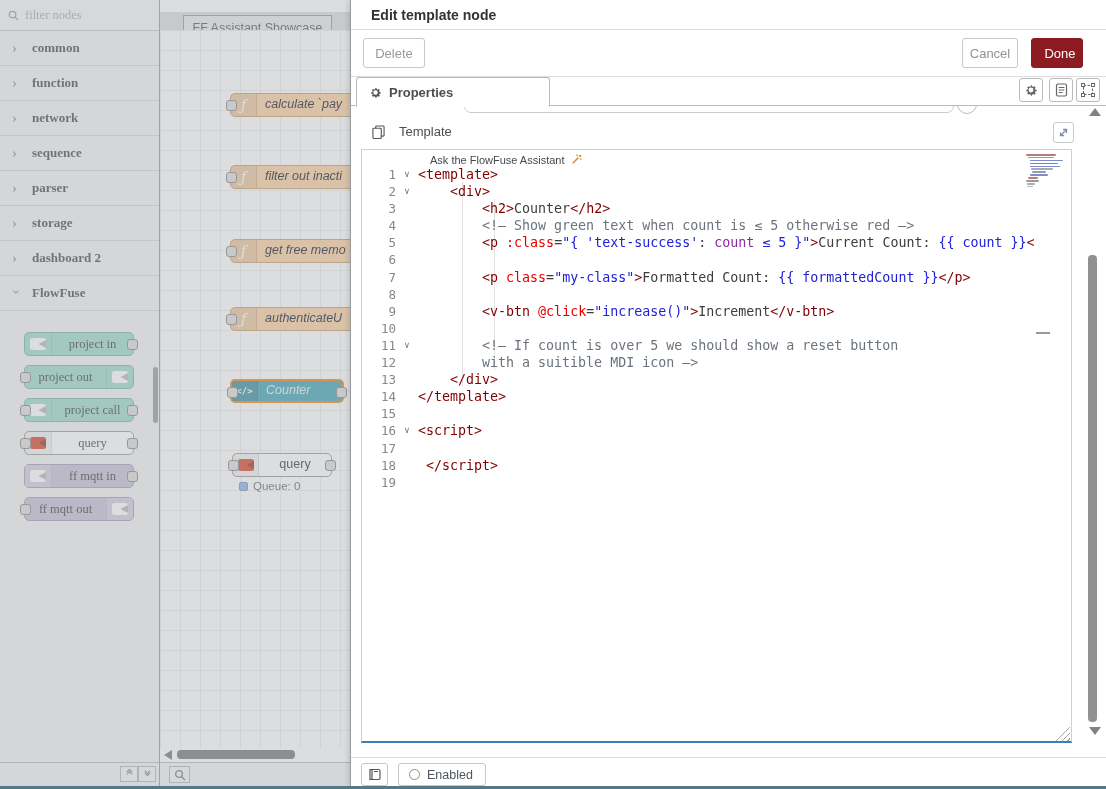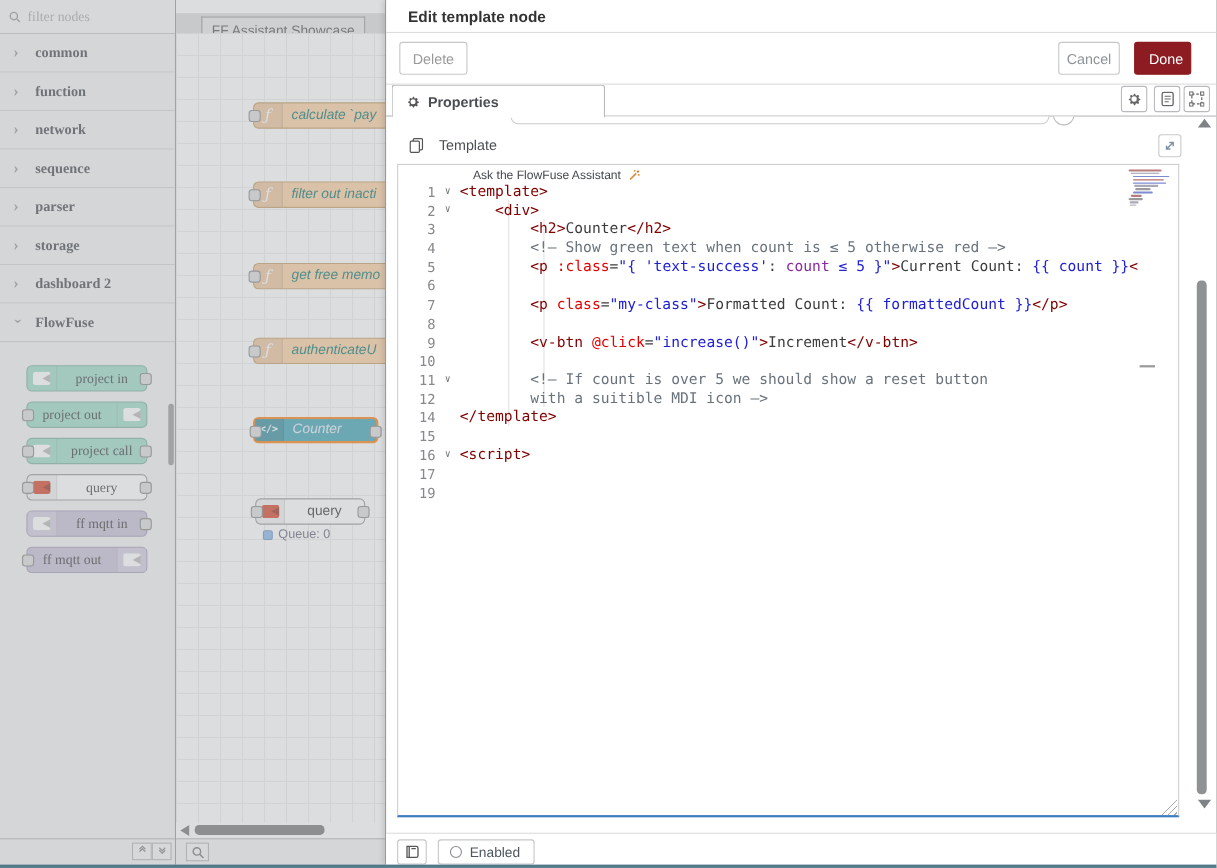--- a/index.html
+++ b/index.html
@@ -39,21 +39,21 @@
   .grid{position:absolute;left:0;top:30px;right:0;bottom:38px;background-color:#fff;
         background-image:linear-gradient(#ececec 1px,transparent 1px),linear-gradient(90deg,#ececec 1px,transparent 1px);
         background-size:20px 20px;}
   .ws-node{position:absolute;height:24px;border-radius:5px;border:1px solid;display:flex;box-sizing:border-box;cursor:move;}
   .ws-node.function{background:var(--node-function);border-color:#c79f67;width:140px;}
   .ws-node.template{background:var(--node-template);border:2px solid var(--selection-orange);width:114px;}
   .ws-node.query{background:#fff;border-color:#999;width:100px;}
   .ws-node .chip{width:25px;flex:none;display:flex;align-items:center;justify-content:center;border-right:1px solid rgba(0,0,0,0.12);background:rgba(0,0,0,0.05);}
   .ws-node.template .chip{background:rgba(0,0,0,0.12);color:#fff;font-weight:700;font-size:9px;font-family:"DejaVu Sans Mono",monospace;}
   .ws-node .fx{color:#fff;font-family:"DejaVu Serif",serif;font-style:italic;font-size:14px;}
-  .ws-node .lbl{flex:1;padding:0 8px;font-size:12.5px;line-height:21px;white-space:nowrap;overflow:hidden;color:#0f766e;}
+  .ws-node .lbl{flex:1;padding:0 8px;font-size:12.5px;line-height:21px;white-space:nowrap;overflow:hidden;color:#0f172a;}
   .ws-node.function .lbl,.ws-node.template .lbl{font-style:italic;}
   .ws-node.template .lbl{color:#e8eef0;line-height:19px;}
   .ws-node.query .lbl{color:#333;text-align:center;}
   .status{position:absolute;display:flex;align-items:center;gap:5px;font-size:11.5px;color:#667;}
   .status .dot{width:9px;height:9px;border-radius:2px;background:#8cb6e8;border:1px solid #6f94c0;box-sizing:border-box;}
   .hscroll-arrow{position:absolute;left:4px;top:750px;width:0;height:0;border-top:5px solid transparent;border-bottom:5px solid transparent;border-right:8px solid #777;cursor:pointer;}
   .hscroll-thumb{position:absolute;left:17px;top:750px;width:118px;height:9px;background:#777;border-radius:4px;cursor:grab;}
   .ws-footer{position:absolute;left:0;right:0;bottom:0;height:23px;border-top:1px solid #bbb;background:#f3f3f3;}
   .wsf-btn{position:absolute;left:9px;top:3px;width:21px;height:17px;border:1px solid #b5b5b5;background:#f7f7f7;display:flex;align-items:center;justify-content:center;cursor:pointer;box-sizing:border-box;}
 
@@ -482,36 +482,48 @@
               <span class="tok tk-txt">        </span>
               <span class="tok tk-cmt">&lt;!— If count is over 5 we should show a reset button</span>
             </div>
             <div class="code-line">
               <span class="ln">12</span>
               <span class="fold"></span>
               <span class="tok tk-txt">        </span>
               <span class="tok tk-cmt">with a suitible MDI icon —&gt;</span>
             </div>
             <div class="code-line">
+              <span class="ln">13</span>
+              <span class="fold"></span>
+              <span class="tok tk-txt">    </span>
+              <span class="tok tk-tag">&lt;/div&gt;</span>
+            </div>
+            <div class="code-line">
               <span class="ln">14</span>
               <span class="fold"></span>
               <span class="tok tk-tag">&lt;/template&gt;</span>
             </div>
             <div class="code-line">
               <span class="ln">15</span>
               <span class="fold"></span>
             </div>
             <div class="code-line">
               <span class="ln">16</span>
               <span class="fold">∨</span>
               <span class="tok tk-tag">&lt;script&gt;</span>
             </div>
             <div class="code-line">
               <span class="ln">17</span>
               <span class="fold"></span>
+            </div>
+            <div class="code-line">
+              <span class="ln">18</span>
+              <span class="fold"></span>
+              <span class="tok tk-txt"> </span>
+              <span class="tok tk-tag">&lt;/script&gt;</span>
             </div>
             <div class="code-line">
               <span class="ln">19</span>
               <span class="fold"></span>
             </div>
           </div>
         <div class="mm" id="mm">
             <div class="mm-row" style="margin-left: 0px; width: 30px; background: rgb(170, 102, 102);"></div>
             <div class="mm-row" style="margin-left: 2px; width: 26px; background: rgb(136, 136, 170);"></div>
             <div class="mm-row" style="margin-left: 4px; width: 33px; background: rgb(102, 119, 204);"></div>

